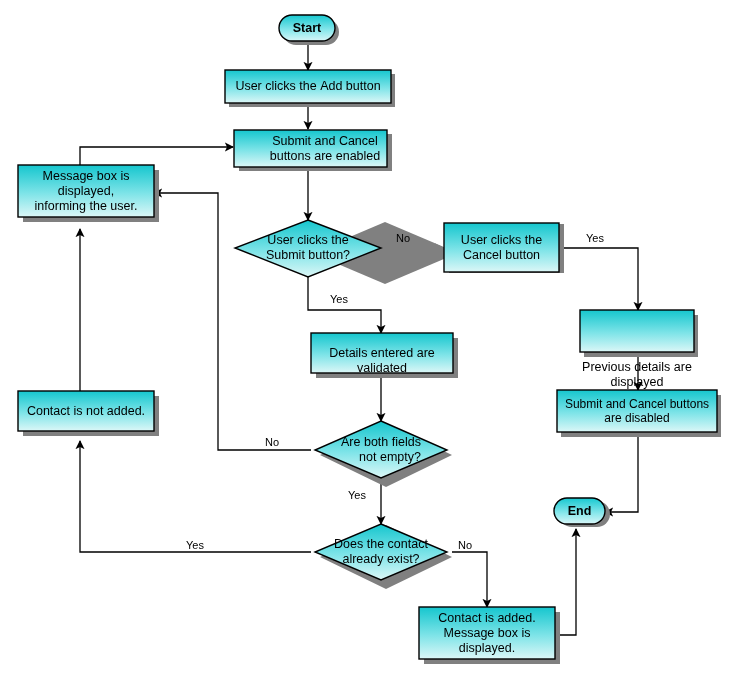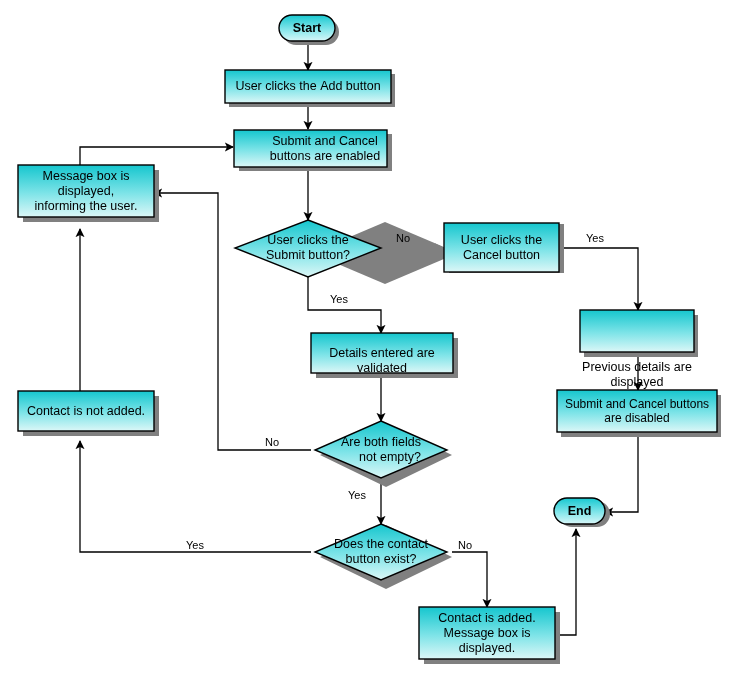--- a/index.html
+++ b/index.html
@@ -166,21 +166,21 @@
 
 <div class="node-label small" style="left:557px; top:390px; width:160px; height:42px;"><span><b>Submit</b>&nbsp;and&nbsp;<b>Cancel</b>&nbsp;buttons<br>are disabled</span></div>
 
 <div class="node-label" style="left:311px; top:333px; width:142px; height:56px;">Details entered are
 validated</div>
 
 <div class="node-label" style="left:321px; top:430px; width:120px; height:40px;text-align:right;">Are both fields
 not empty?</div>
 
 <div class="node-label" style="left:318px; top:532px; width:126px; height:40px;">Does the contact
-button exist?</div>
+already exist?</div>
 
 <div class="node-label" style="left:18px; top:165px; width:136px; height:52px;">Message box is
 displayed,
 informing the user.</div>
 
 <div class="node-label" style="left:18px; top:391px; width:136px; height:40px;">Contact is not added.</div>
 
 <div class="node-label" style="left:419px; top:607px; width:136px; height:53px;">Contact is added.
 Message box is
 displayed.</div>

